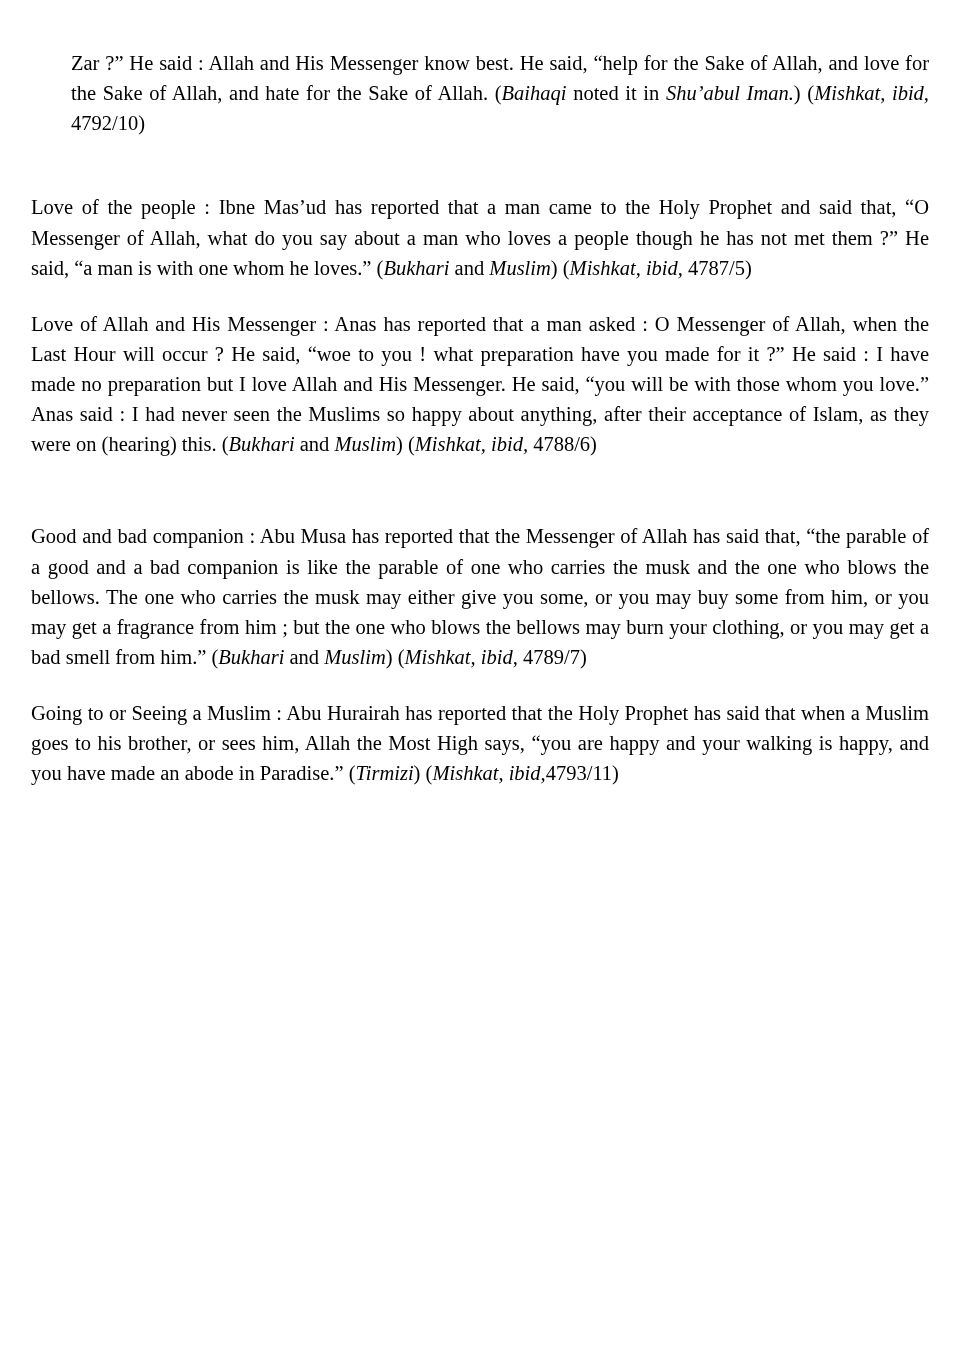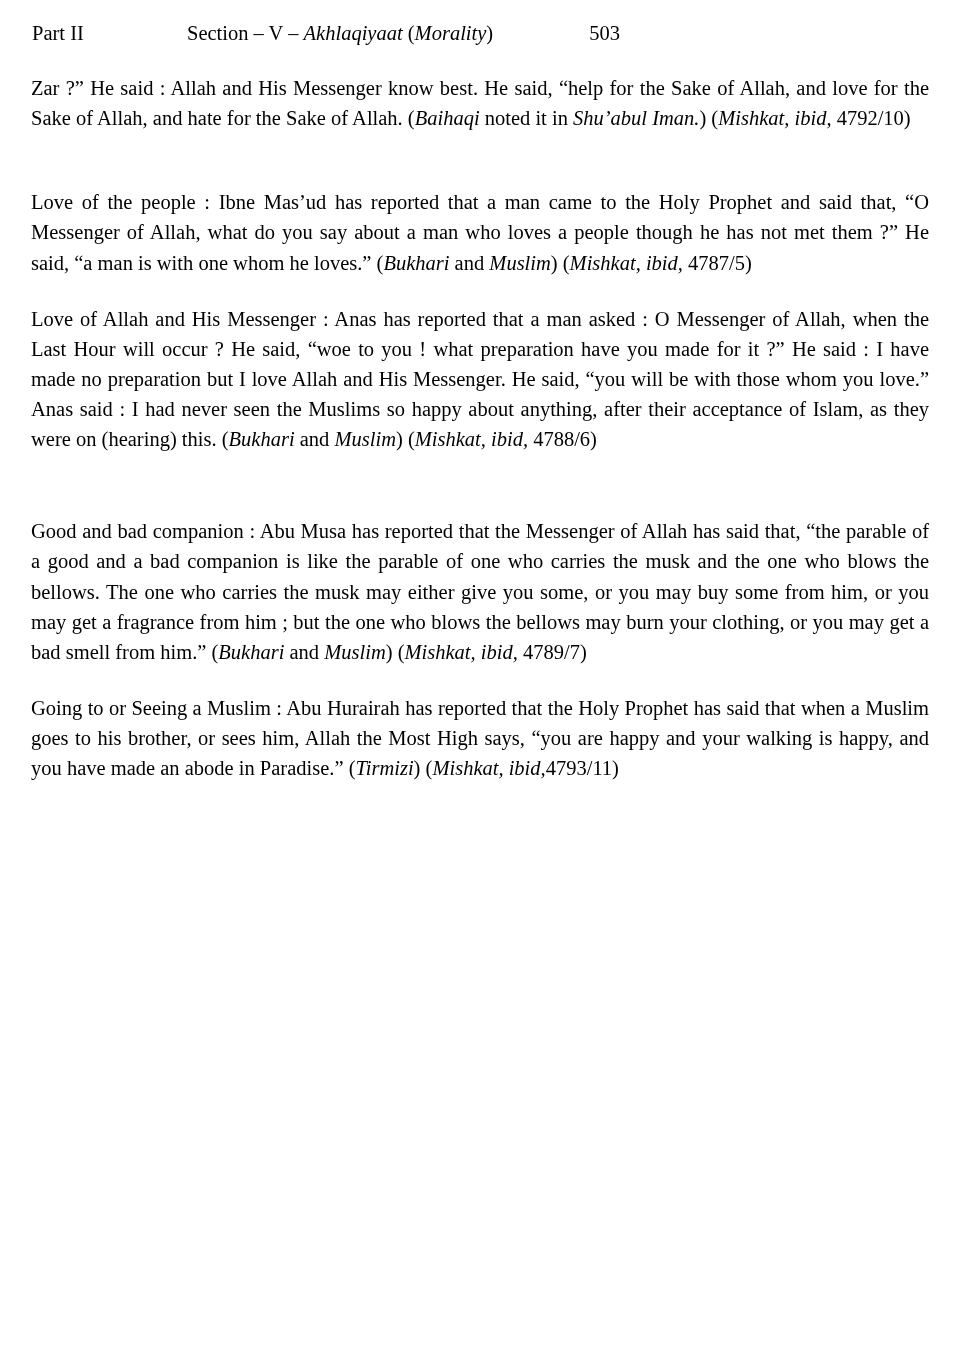--- a/index.html
+++ b/index.html
@@ -53,32 +53,28 @@
   .gap-md { height: 26px; }
   .gap-xl { height: 62px; }
   .lead {
     font-weight: normal;
   }
   .ital {
     font-style: italic;
   }
   .block-first {
     margin-top: 26px;
+    margin-left: 40px;
   }
 </style>
 </head>
 <body>
 
 <div class="page">
 
-  <div class="header">
-    <span class="part">Part II</span>
-    <span class="section"><span>Section – V – </span><span class="ital">Akhlaqiyaat</span><span> (</span><span class="ital">Morality</span><span>)</span></span>
-    <span class="pageno">503</span>
-  </div>
 
   <p class="body-block block-first"><span>Zar ?” He said : Allah and His Messenger know best. He said, “help for the Sake of Allah, and love for the Sake of Allah, and hate for the Sake of Allah. (</span><span class="ital">Baihaqi</span><span> noted it in </span><span class="ital">Shu’abul Iman.</span><span>) (</span><span class="ital">Mishkat, ibid,</span><span> 4792/10)</span></p>
 
   <div class="gap-lg"></div>
 
   <p class="body-block"><span class="lead">Love of the people : </span><span>Ibne Mas’ud has reported that a man came to the Holy Prophet and said that, “O Messenger of Allah, what do you say about a man who loves a people though he has not met   them ?” He said, “a man is with one whom he loves.” (</span><span class="ital">Bukhari</span><span> and </span><span class="ital">Muslim</span><span>) (</span><span class="ital">Mishkat, ibid,</span><span> 4787/5)</span></p>
 
   <div class="gap-md"></div>
 
   <p class="body-block"><span class="lead">Love of Allah and His Messenger : </span><span>Anas has reported that a man asked : O Messenger of Allah, when the Last Hour will occur ? He said, “woe to you ! what preparation have you made for it ?” He said : I have made no preparation but I love Allah and His Messenger. He said, “you will be with those whom you love.” Anas said : I had never seen the Muslims so happy about anything, after their acceptance of Islam, as they were on (hearing) this. (</span><span class="ital">Bukhari</span><span> and </span><span class="ital">Muslim</span><span>) (</span><span class="ital">Mishkat, ibid,</span><span> 4788/6)</span></p>

